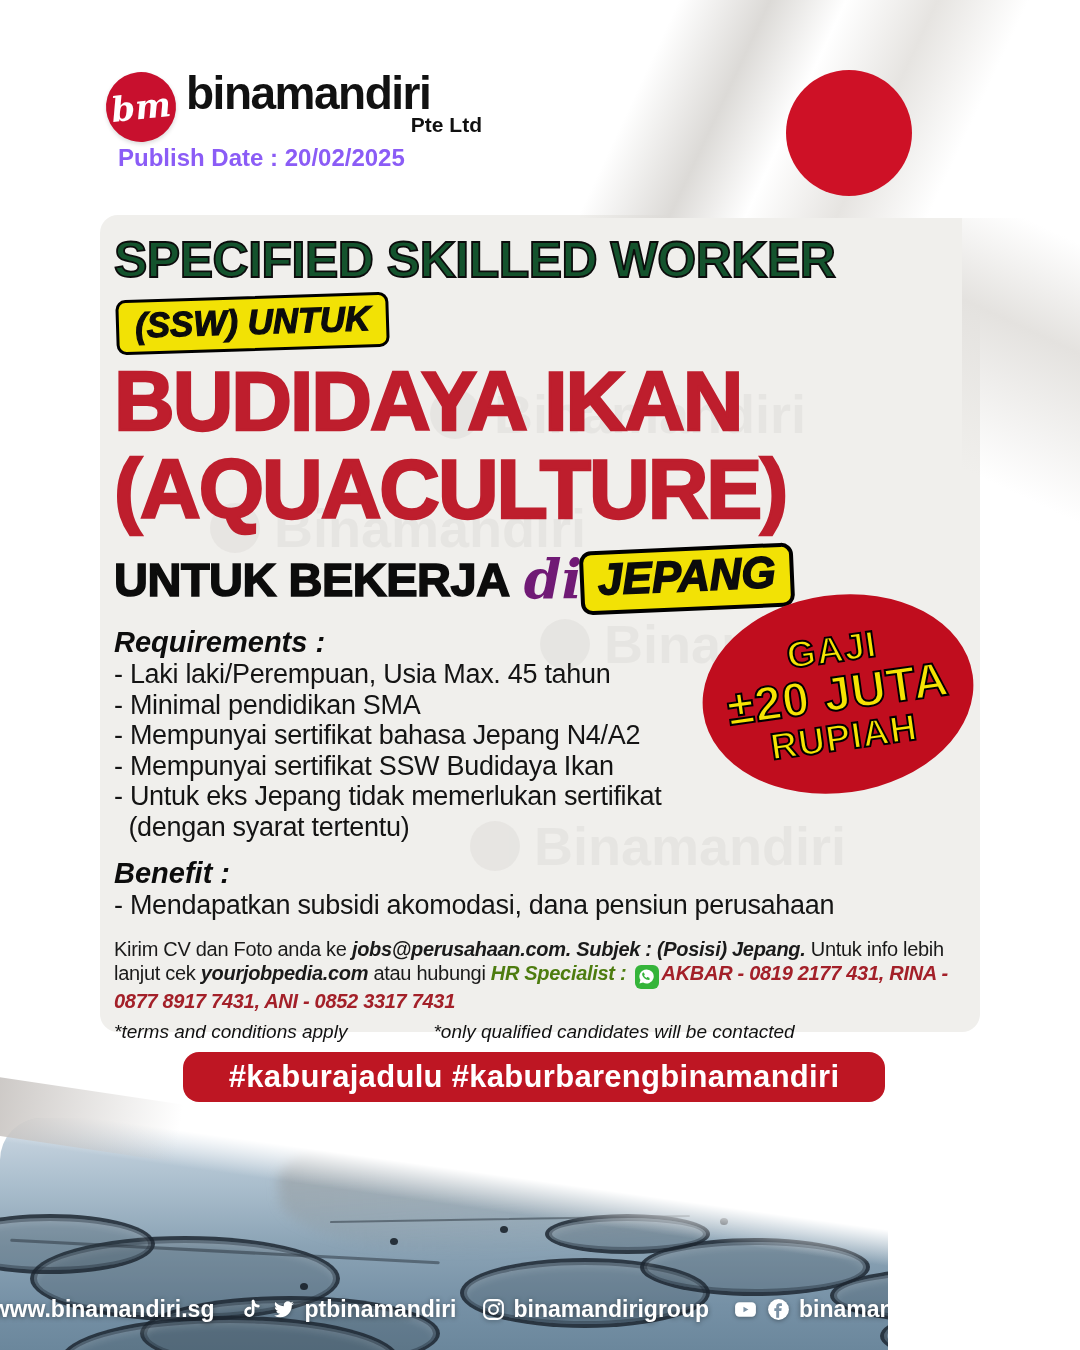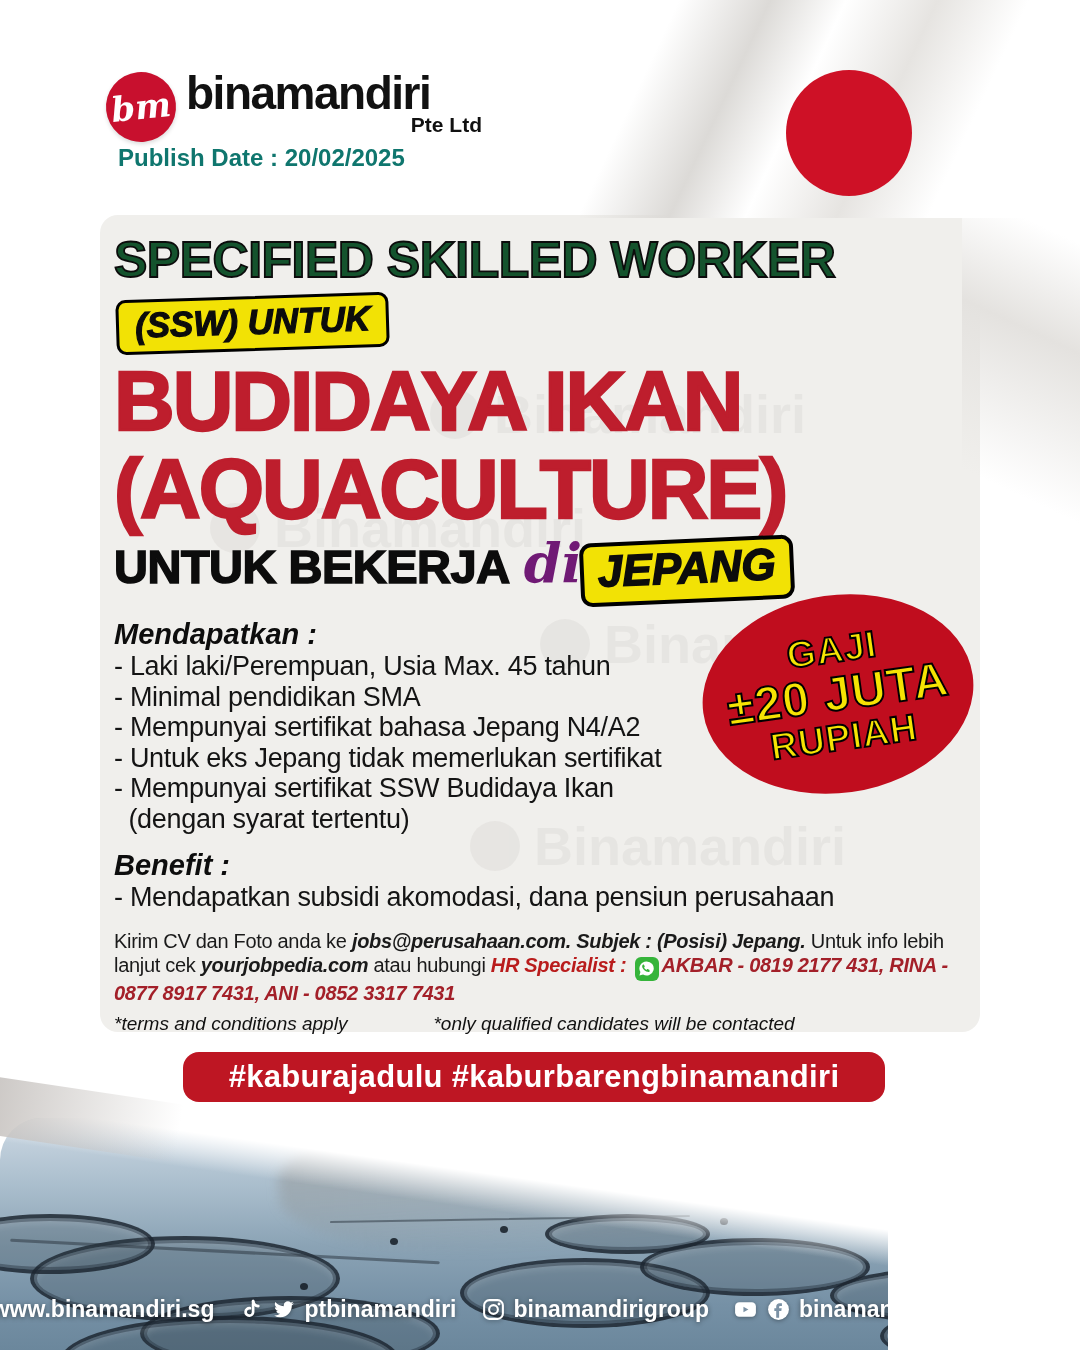--- a/index.html
+++ b/index.html
@@ -20,21 +20,21 @@
 
   
   .brand { position:absolute; left:106px; top:70px; z-index:5; }
   .brand-mark { position:absolute; left:0; top:2px; width:70px; height:70px; border-radius:50%;
     background:#c8102e; color:#ffffff; display:flex; align-items:center; justify-content:center;
     font-family:"DejaVu Serif", serif; font-style:italic; font-weight:bold; font-size:34px;
     transform:rotate(-6deg); box-shadow:0 2px 4px rgba(0,0,0,.15); }
   .brand-text { position:absolute; left:80px; top:0; width:300px; }
   .brand-name { font-size:46px; font-weight:900; letter-spacing:-1.5px; color:#111; line-height:1.0; }
   .brand-sub { text-align:right; font-size:21px; font-weight:900; color:#111; margin-top:-3px; padding-right:4px; }
-  .publish-date { position:absolute; left:12px; top:74px; font-size:24px; font-weight:bold; color:#0f766e; white-space:nowrap; }
+  .publish-date { position:absolute; left:12px; top:74px; font-size:24px; font-weight:bold; color:#8b5cf6; white-space:nowrap; }
 
   .jp-circle { position:absolute; left:786px; top:70px; width:126px; height:126px; border-radius:50%;
     background:#ce1126; z-index:5; }
 
   
   .card { position:absolute; left:100px; top:215px; width:880px; height:817px; background:#f0efec;
     border-radius:18px; z-index:1; }
   .wm { position:absolute; display:flex; gap:14px; align-items:center; z-index:0;
     font-weight:900; font-size:54px; color:#b8b4b0; opacity:.16; white-space:nowrap; }
   .wm-dot { width:50px; height:50px; border-radius:50%; background:#b8b4b0; flex:0 0 auto; }
@@ -43,41 +43,41 @@
 
   .card-content { position:relative; z-index:1; padding:20px 12px 0 14px; }
 
   .t1 { font-size:50px; font-weight:900; color:#14532d; letter-spacing:-0.5px; line-height:1.02;
     -webkit-text-stroke:1.8px #0c0c0c; }
   .pill { background:#f2e205; border:3.5px solid #000; display:inline-block; }
   .pill-ssw { margin:10px 0 4px 2px; padding:3px 16px 6px; border-radius:10px; transform:rotate(-1.8deg);
     font-size:35px; font-style:italic; font-weight:900; color:#0c0c0c; -webkit-text-stroke:1.2px #0c0c0c; }
   .t2 { font-size:84px; font-weight:900; color:#be1e2d; letter-spacing:-2px; line-height:1.0;
     -webkit-text-stroke:2.4px #be1e2d; margin-top:4px; white-space:nowrap; }
-  .t4 { display:flex; margin-top:8px; }
+  .t4 { display:flex; align-items:center; margin-top:16px; }
   .t4-main { font-size:47px; font-weight:900; color:#0c0c0c; letter-spacing:-0.5px; -webkit-text-stroke:1.6px #0c0c0c; }
   .t4-script { font-family:"DejaVu Serif", serif; font-style:italic; font-weight:bold; font-size:54px;
     color:#701a75; margin:0 2px 0 14px; line-height:.9; }
   .pill-jepang { border-width:4px; border-radius:12px; padding:0 14px 6px; transform:rotate(-2.5deg);
     font-size:44px; font-style:italic; font-weight:900; color:#0c0c0c; -webkit-text-stroke:1.6px #0c0c0c; margin-left:-4px; }
 
   .sec { font-size:29px; font-style:italic; font-weight:900; color:#0d0d0d; margin-top:15px; }
   ul.plain { list-style:none; font-size:27px; line-height:1.13; color:#141414; letter-spacing:-0.3px; }
   ul.req { max-width:640px; }
   ul.ben { max-width:860px; }
 
   .badge { position:absolute; top:380px; right:6px; width:272px; height:198px; background:#c00d1e;
     border-radius:50%; transform:rotate(-8deg); display:flex; flex-direction:column; align-items:center;
     justify-content:center; z-index:2; }
   .badge div { color:#f5e303; font-weight:900; -webkit-text-stroke:2px #000; letter-spacing:1px; line-height:1.04; }
   .badge .b1 { font-size:37px; } .badge .b2 { font-size:48px; } .badge .b3 { font-size:37px; }
 
   .contact { font-size:20px; line-height:1.24; letter-spacing:-0.3px; margin-top:16px; max-width:860px; color:#1a1a1a; }
   .bi { font-weight:bold; font-style:italic; }
-  .hr-red { color:#b91c1c; font-weight:bold; font-style:italic; }
+  .hr-red { color:#4d7c0f; font-weight:bold; font-style:italic; }
   .phones { color:#a32029; font-weight:bold; font-style:italic; }
   .wa-badge { display:inline-flex; width:24px; height:24px; background:#35b43a; border-radius:6px;
     align-items:center; justify-content:center; vertical-align:-5px; margin:0 3px; }
   .wa-badge svg { width:17px; height:17px; }
 
   .terms { display:flex; font-size:19px; font-style:italic; color:#111; margin-top:7px; }
   .terms .t-right { margin-left:86px; }
 
   
   .hashtag-bar { position:absolute; left:183px; top:1052px; width:702px; height:50px; background:#be1623;
@@ -165,27 +165,27 @@
         <span class="pill pill-ssw">(SSW) UNTUK</span>
       </div>
       <h2 class="t2">BUDIDAYA IKAN</h2>
       <h2 class="t2">(AQUACULTURE)</h2>
       <div class="t4">
         <span class="t4-main">UNTUK BEKERJA</span>
         <span class="t4-script">di</span>
         <span class="pill pill-jepang">JEPANG</span>
       </div>
 
-      <h3 class="sec">Mendapatkan :</h3>
+      <h3 class="sec">Requirements :</h3>
       <ul class="plain req">
           <li>- Laki laki/Perempuan, Usia Max. 45 tahun</li>
           <li>- Minimal pendidikan SMA</li>
           <li>- Mempunyai sertifikat bahasa Jepang N4/A2</li>
+          <li>- Mempunyai sertifikat SSW Budidaya Ikan</li>
           <li>- Untuk eks Jepang tidak memerlukan sertifikat</li>
-          <li>- Mempunyai sertifikat SSW Budidaya Ikan</li>
           <li>&nbsp;&nbsp;(dengan syarat tertentu)</li>
         </ul>
 
       <h3 class="sec">Benefit :</h3>
       <ul class="plain ben">
           <li>- Mendapatkan subsidi akomodasi, dana pensiun perusahaan</li>
         </ul>
 
       <p class="contact"><span>Kirim CV dan Foto anda ke </span><span class="bi">jobs@perusahaan.com.</span><span class="bi"> Subjek : (Posisi) Jepang.</span><span> Untuk info lebih lanjut cek </span><span class="bi">yourjobpedia.com</span><span> atau hubungi </span><span class="hr-red">HR Specialist : </span><span class="wa-badge">
             <svg viewBox="0 0 24 24">

